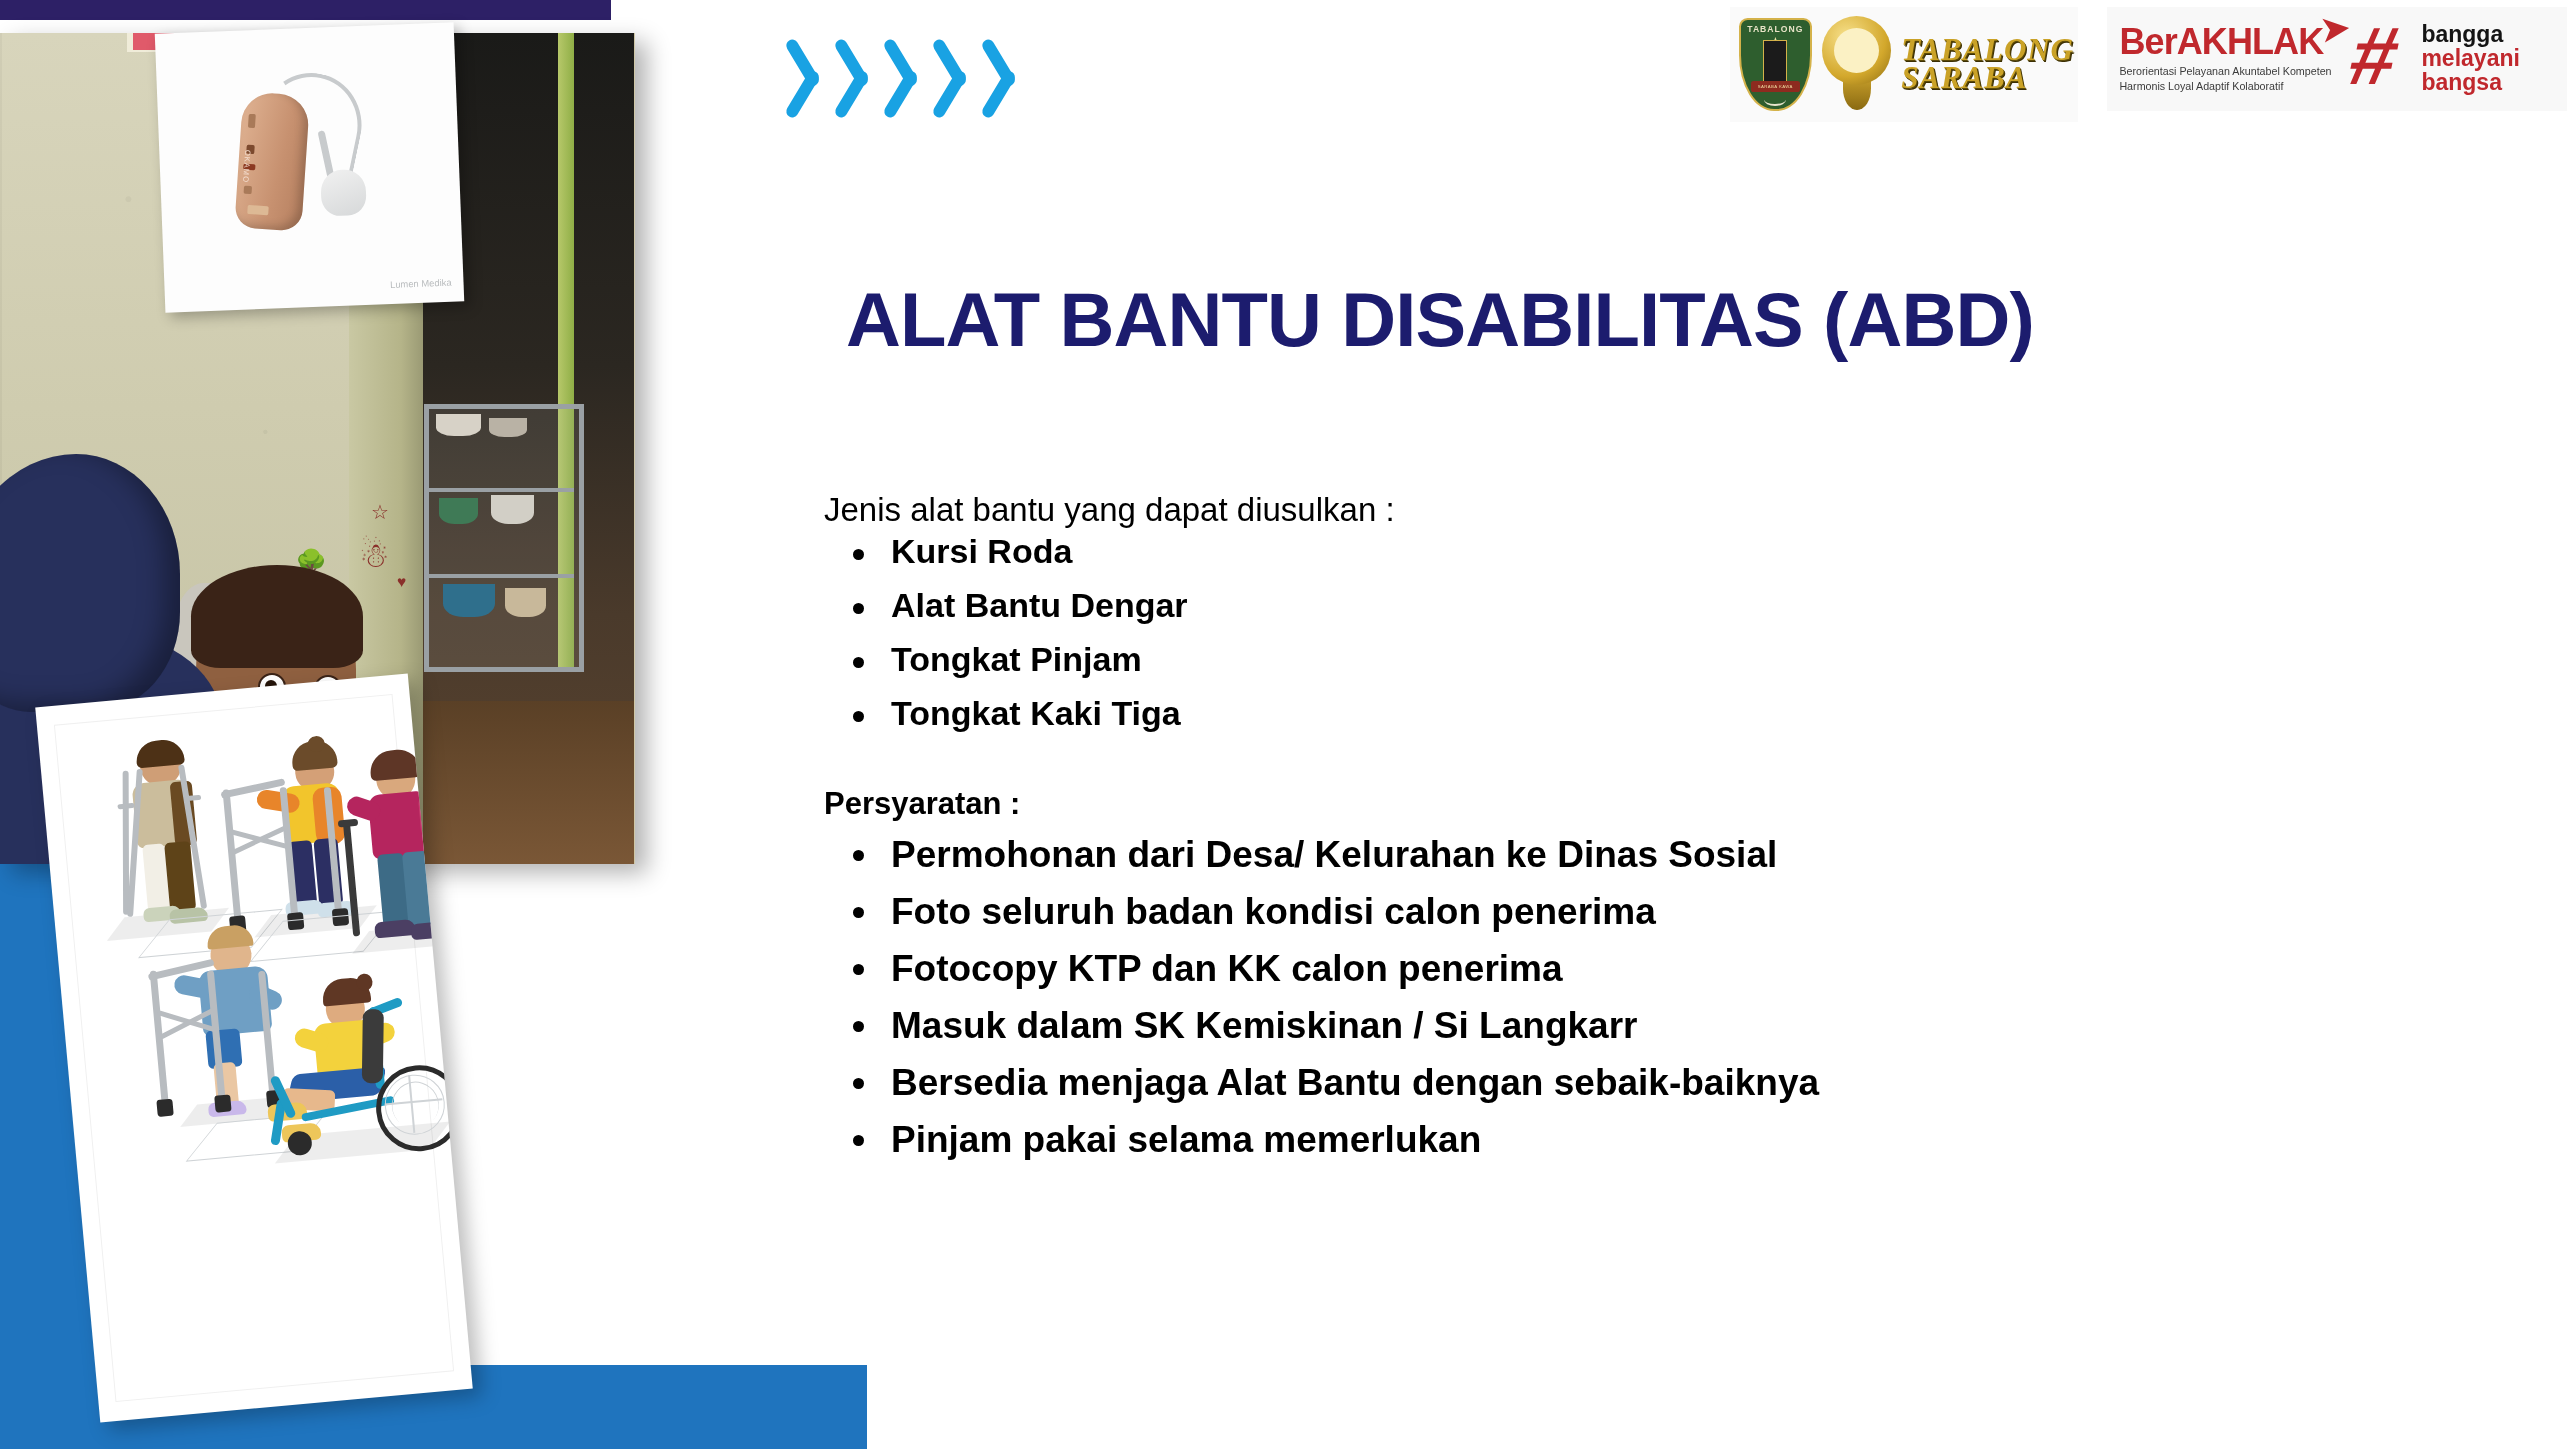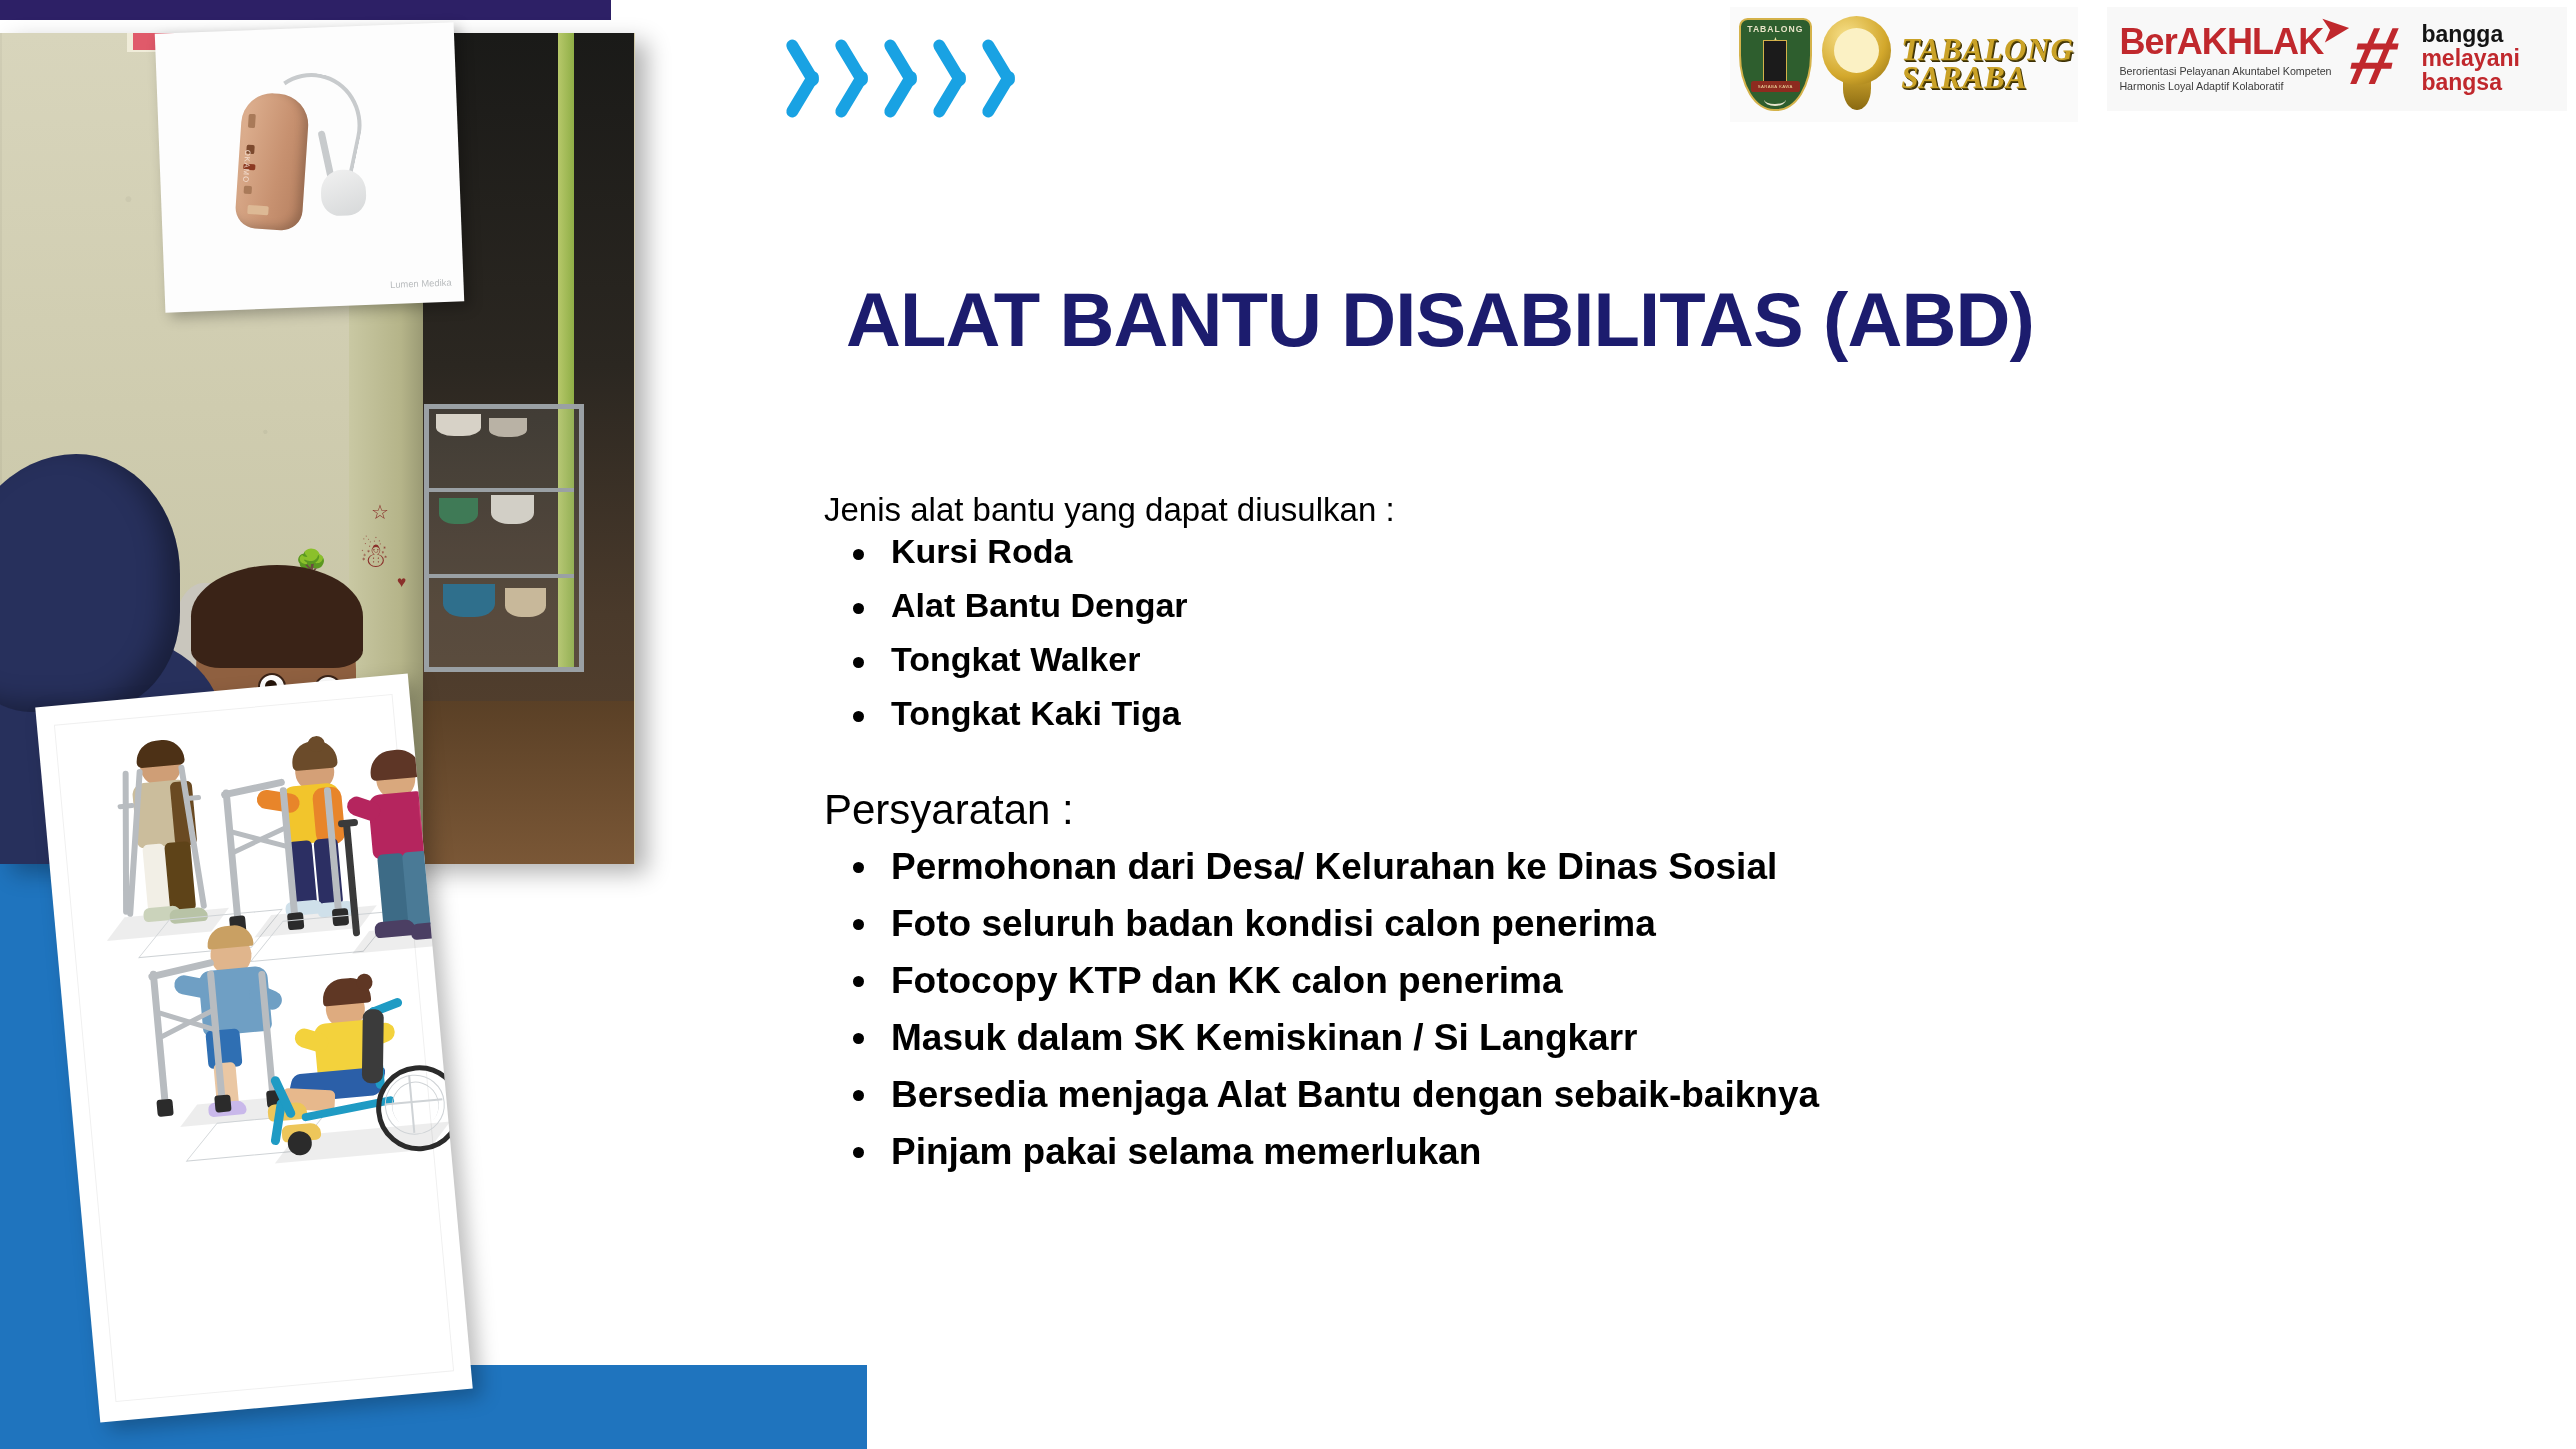--- a/index.html
+++ b/index.html
@@ -308,21 +308,21 @@
   ul.blist{list-style:none;margin:0;padding:0;}
   ul.blist li{
     position:relative;padding-left:67px;font-size:34px;font-weight:bold;
     line-height:1.0;margin-bottom:20px;white-space:nowrap;
   }
   ul.blist li:before{
     content:"";position:absolute;left:29px;top:14.6px;width:11px;height:11px;
     background:#000;border-radius:50%;
   }
   .gap{height:36px;}
-  .lead2{font-size:42px;font-weight:normal;margin:0 0 13.7px 0;}
+  .lead2{font-size:31px;font-weight:bold;margin:0 0 13.7px 0;}
   ul.blist2 li{font-size:37px;margin-bottom:20px;}
 </style>
 </head>
 <body>
 
 <div class="slide">
 
   <div class="topbar"></div>
   <div class="blueblock"></div>
   <div class="blueblock2"></div>
@@ -556,21 +556,21 @@
   </div>
 
   <div class="title">ALAT BANTU DISABILITAS (ABD)</div>
 
   <div class="body">
 
     <p class="lead">Jenis alat bantu yang dapat diusulkan :</p>
     <ul class="blist">
       <li>Kursi Roda</li>
       <li>Alat Bantu Dengar</li>
-      <li>Tongkat Walker</li>
+      <li>Tongkat Pinjam</li>
       <li>Tongkat Kaki Tiga</li>
     </ul>
 
     <div class="gap"></div>
 
     <p class="lead2">Persyaratan :</p>
     <ul class="blist blist2">
       <li>Permohonan dari Desa/ Kelurahan ke Dinas Sosial</li>
       <li>Foto seluruh badan kondisi calon penerima</li>
       <li>Fotocopy KTP dan KK calon penerima</li>

